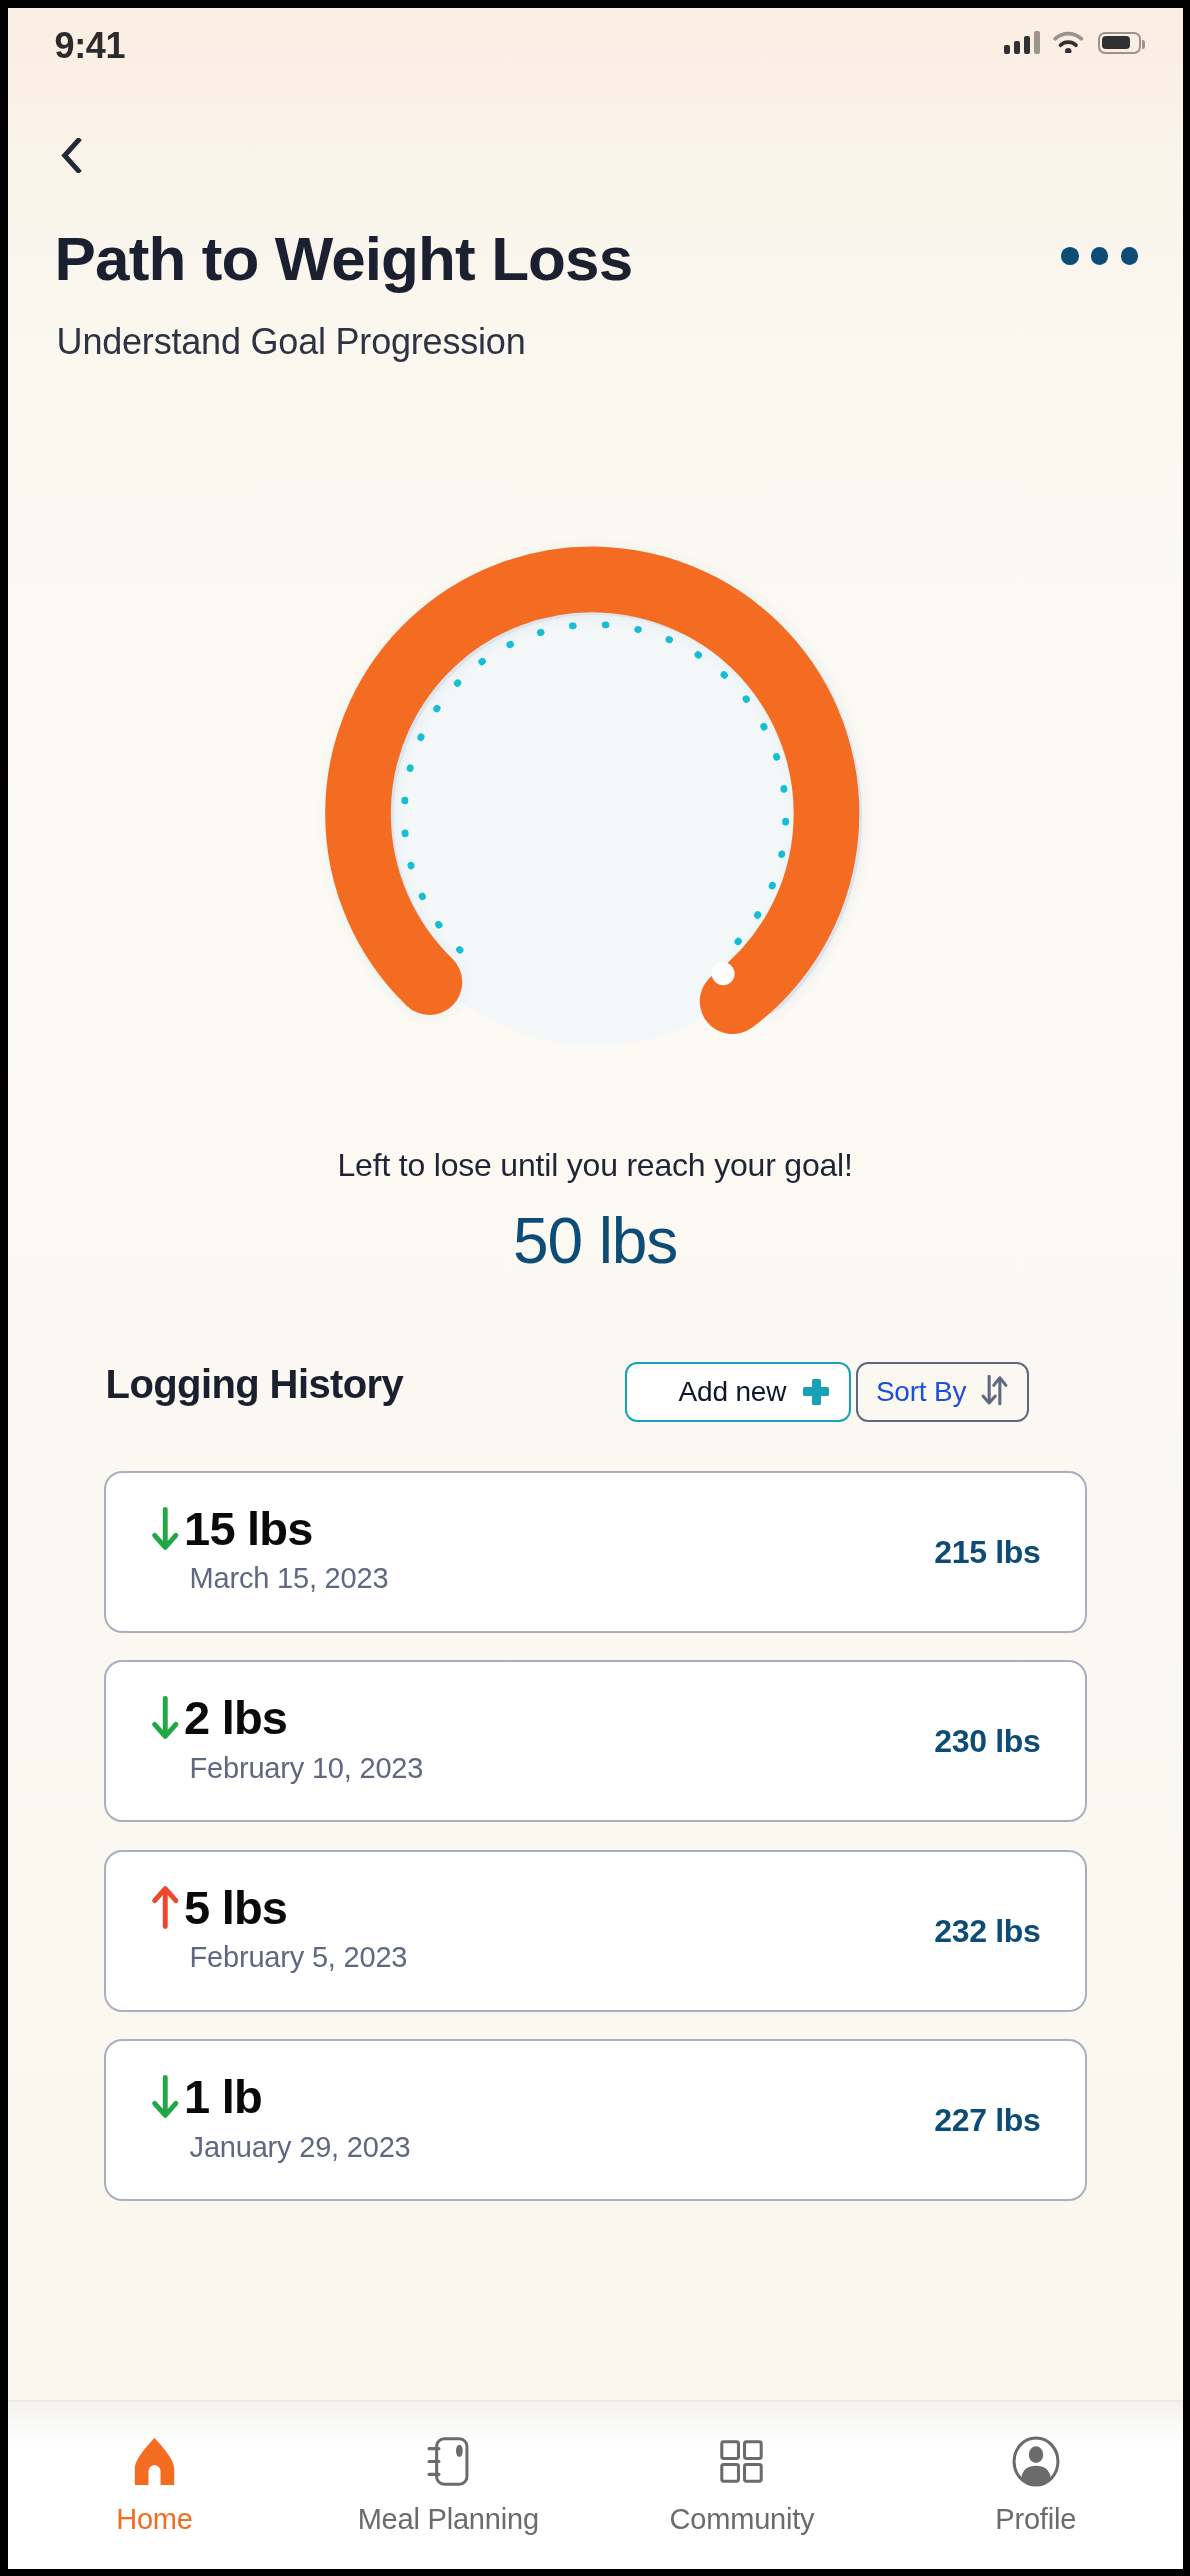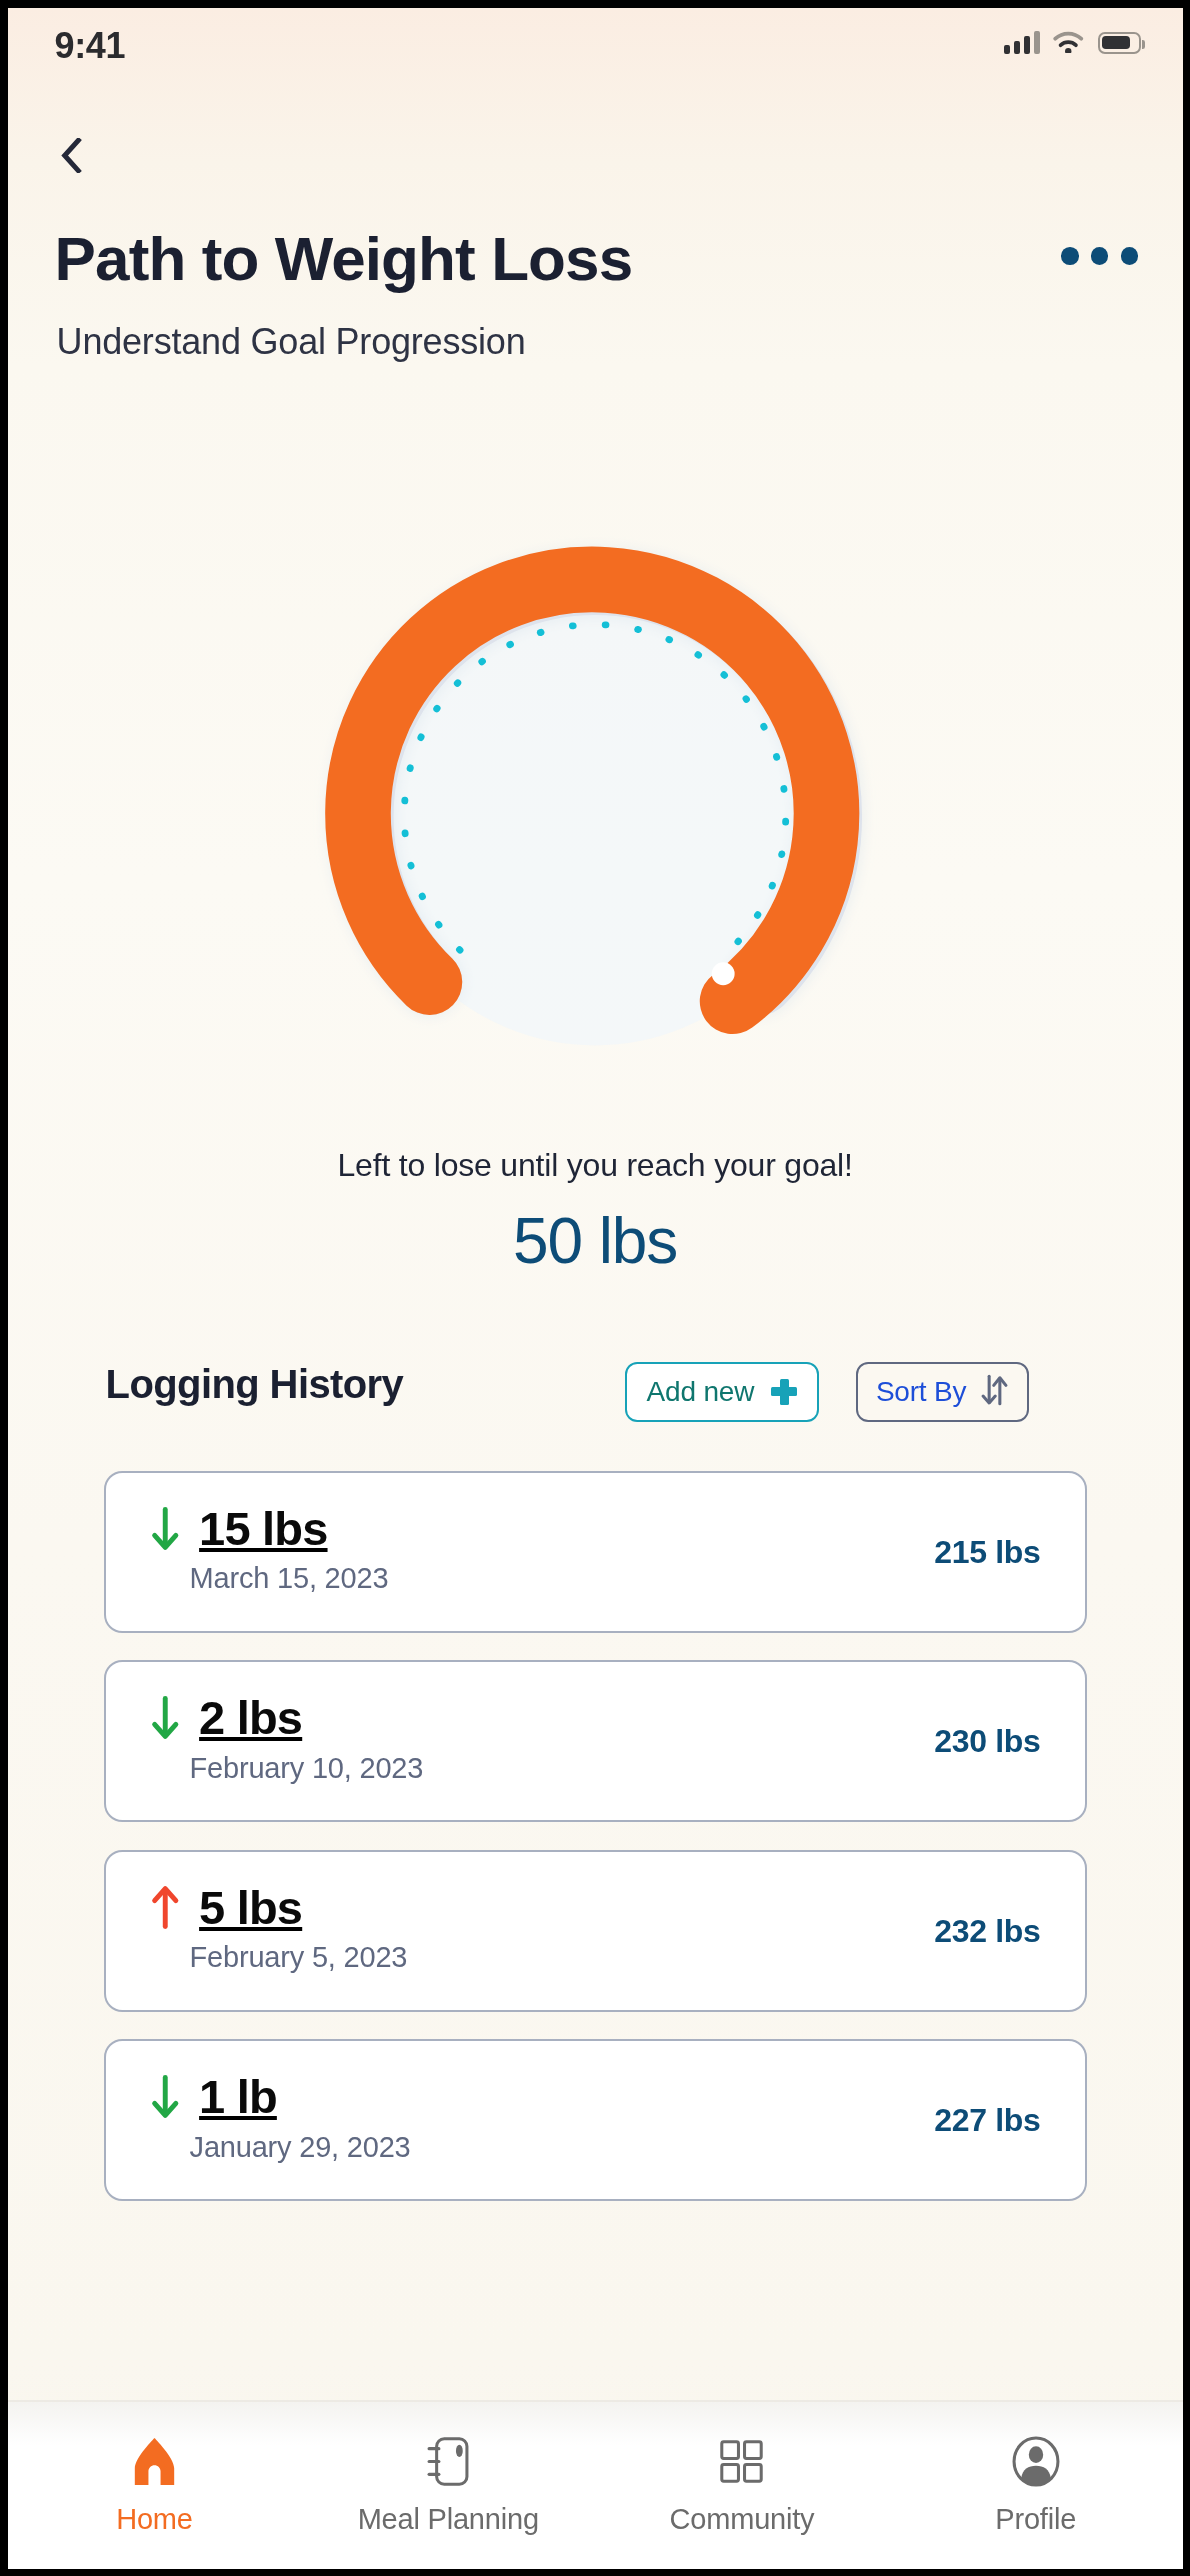--- a/index.html
+++ b/index.html
@@ -77,21 +77,21 @@
   #history-title {
     position:absolute; left:98px; top:-3.1px;
     font-size:40px; font-weight:700; color:#1B2031; letter-spacing:-0.6px;
   }
   #add-new-btn {
     position:absolute; left:617px; top:-3.1px;
     height:60px; padding:0 20px;
     display:flex; align-items:center; gap:17px;
     border:2.3px solid #17A2B8; border-radius:12.2px; background:#FFFFFF; cursor:pointer;
   }
-  #add-new-label { font-size:28px; color:#0f766e; font-weight:400; letter-spacing:-0.2px; }
+  #add-new-label { font-size:28px; color:#0f172a; font-weight:400; letter-spacing:-0.2px;margin-left:32px; }
   #add-new-btn .plus { position:relative; width:26px; height:26px; flex:0 0 26px; }
   #add-new-btn .plus::before, #add-new-btn .plus::after {
     content:""; position:absolute; background:#17A2B8; border-radius:1.5px;
   }
   #add-new-btn .plus::before { left:0; top:8.4px; width:26px; height:9.2px; }
   #add-new-btn .plus::after  { top:0; left:8.4px; width:9.2px; height:26px; }
 
   #sort-btn {
     position:absolute; left:848px; top:-3.1px;
     height:60px; padding:0 18.3px;
@@ -103,21 +103,21 @@
 
   
   #history-list { position:absolute; left:0; top:1463px; width:100%; }
   .log-card {
     position:relative; margin:0 auto 27.5px auto;
     width:983px; height:162px;
     background:#FFFFFF; border:2.3px solid #A8B0C0; border-radius:18.3px;
     cursor:pointer;
   }
   .log-left { position:absolute; left:44px; top:32px; }
-  .log-delta-row { display:flex; align-items:center; gap:19px;text-decoration:underline; }
+  .log-delta-row { display:flex; align-items:center; gap:4px; }
   .arrow { width:30.5px; height:47px; flex:0 0 30.5px; display:block; }
   .log-delta { font-size:47px; font-weight:700; color:#0A0A0A; letter-spacing:-0.8px; line-height:1; }
   .log-date { margin-top:10.7px; margin-left:40px; font-size:29px; color:#5F6880; letter-spacing:-0.2px; }
   .log-total {
     position:absolute; right:44px; top:50%; transform:translateY(-50%);
     font-size:32px; font-weight:700; color:#0D4C77; letter-spacing:-0.3px;
   }
 
   
   #bottom-nav {

